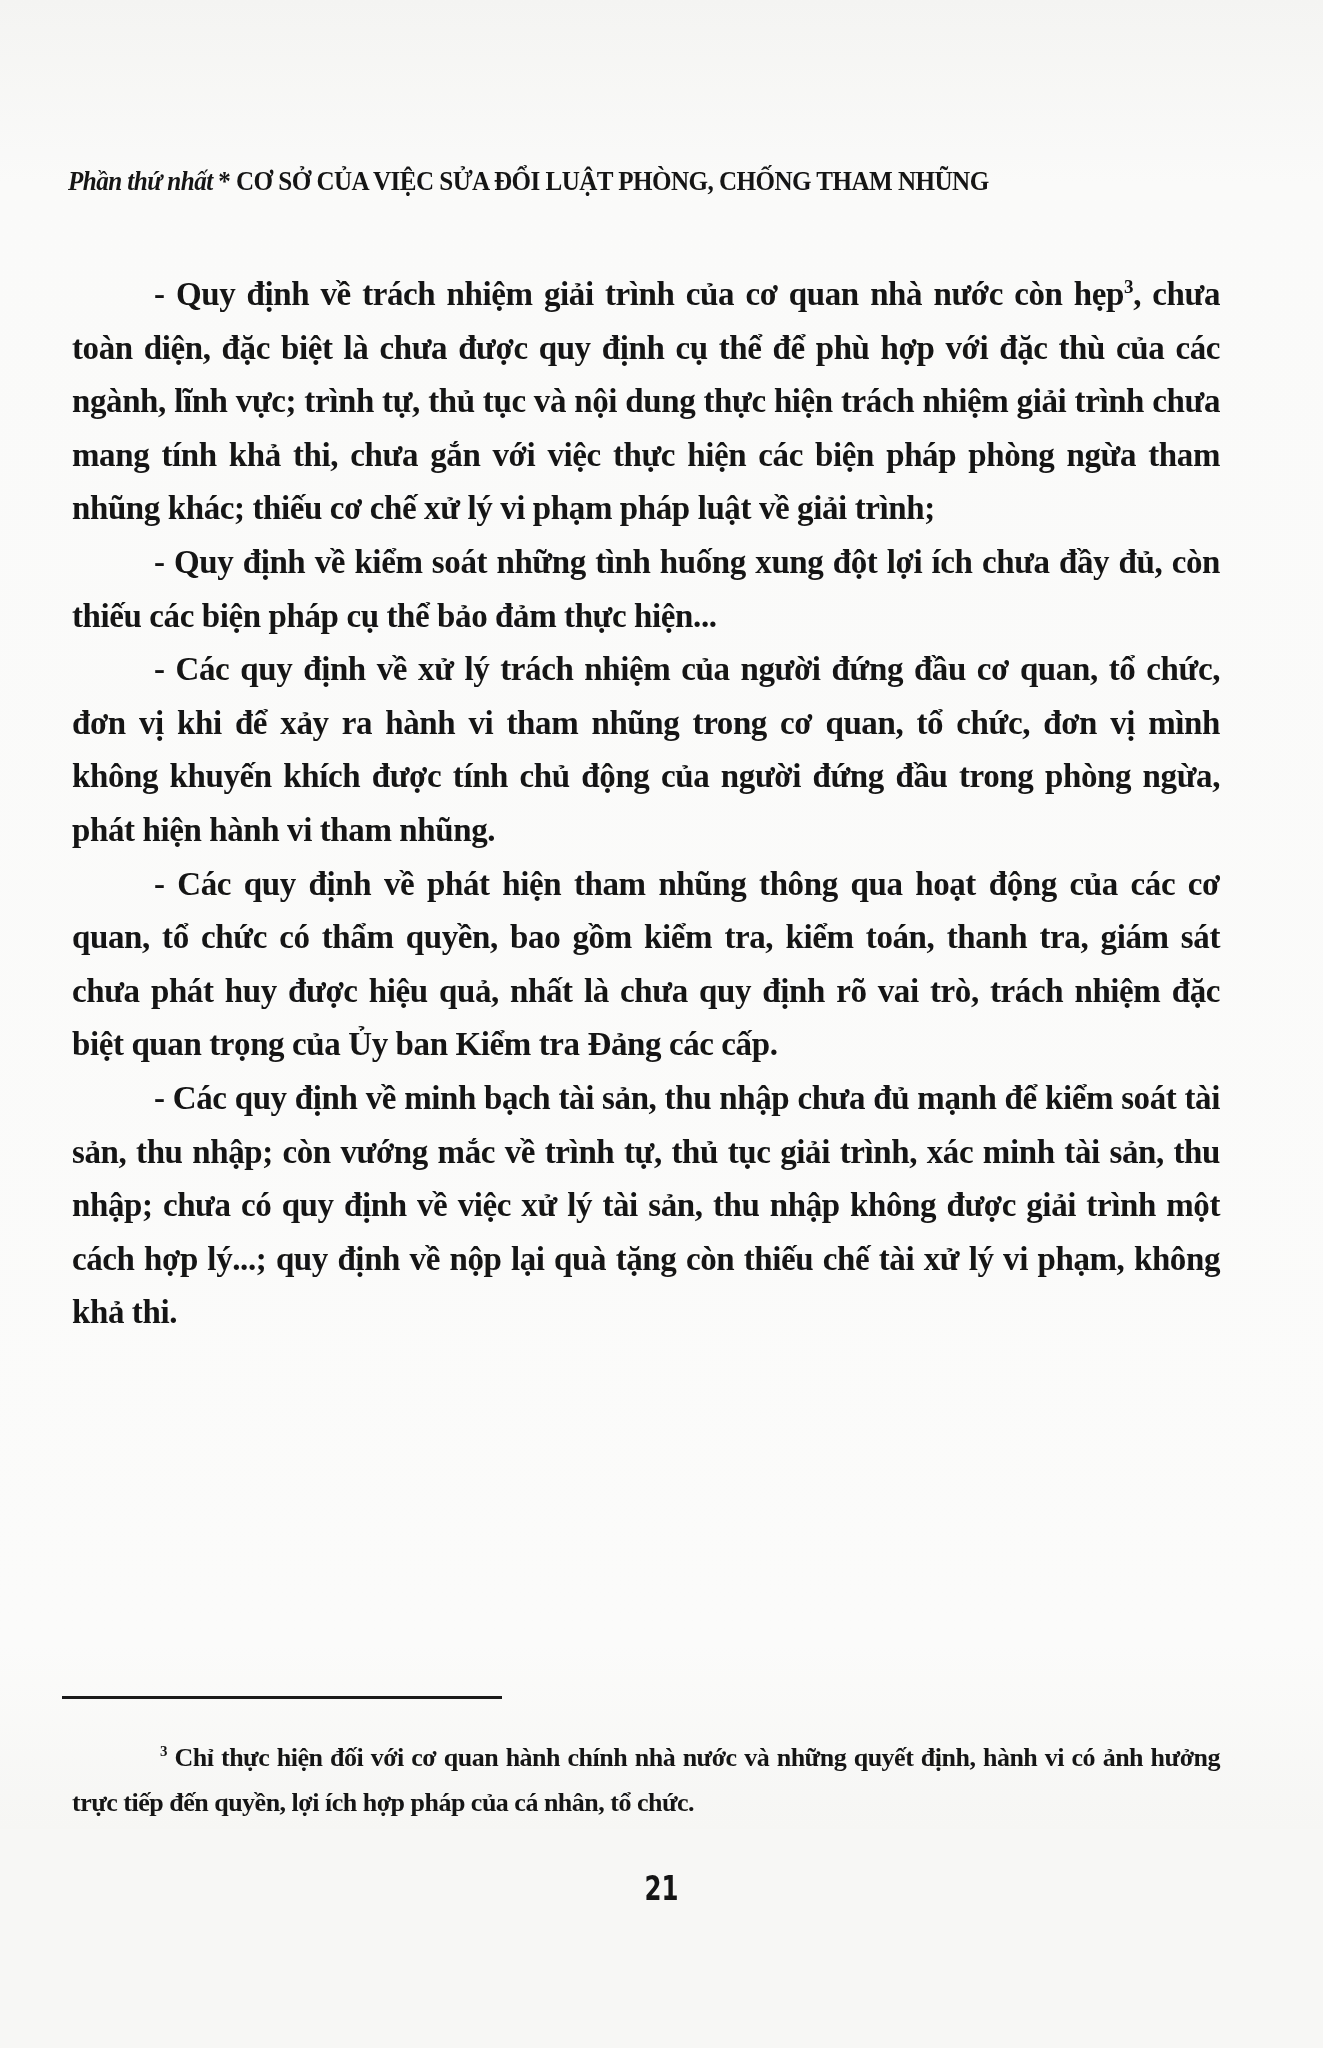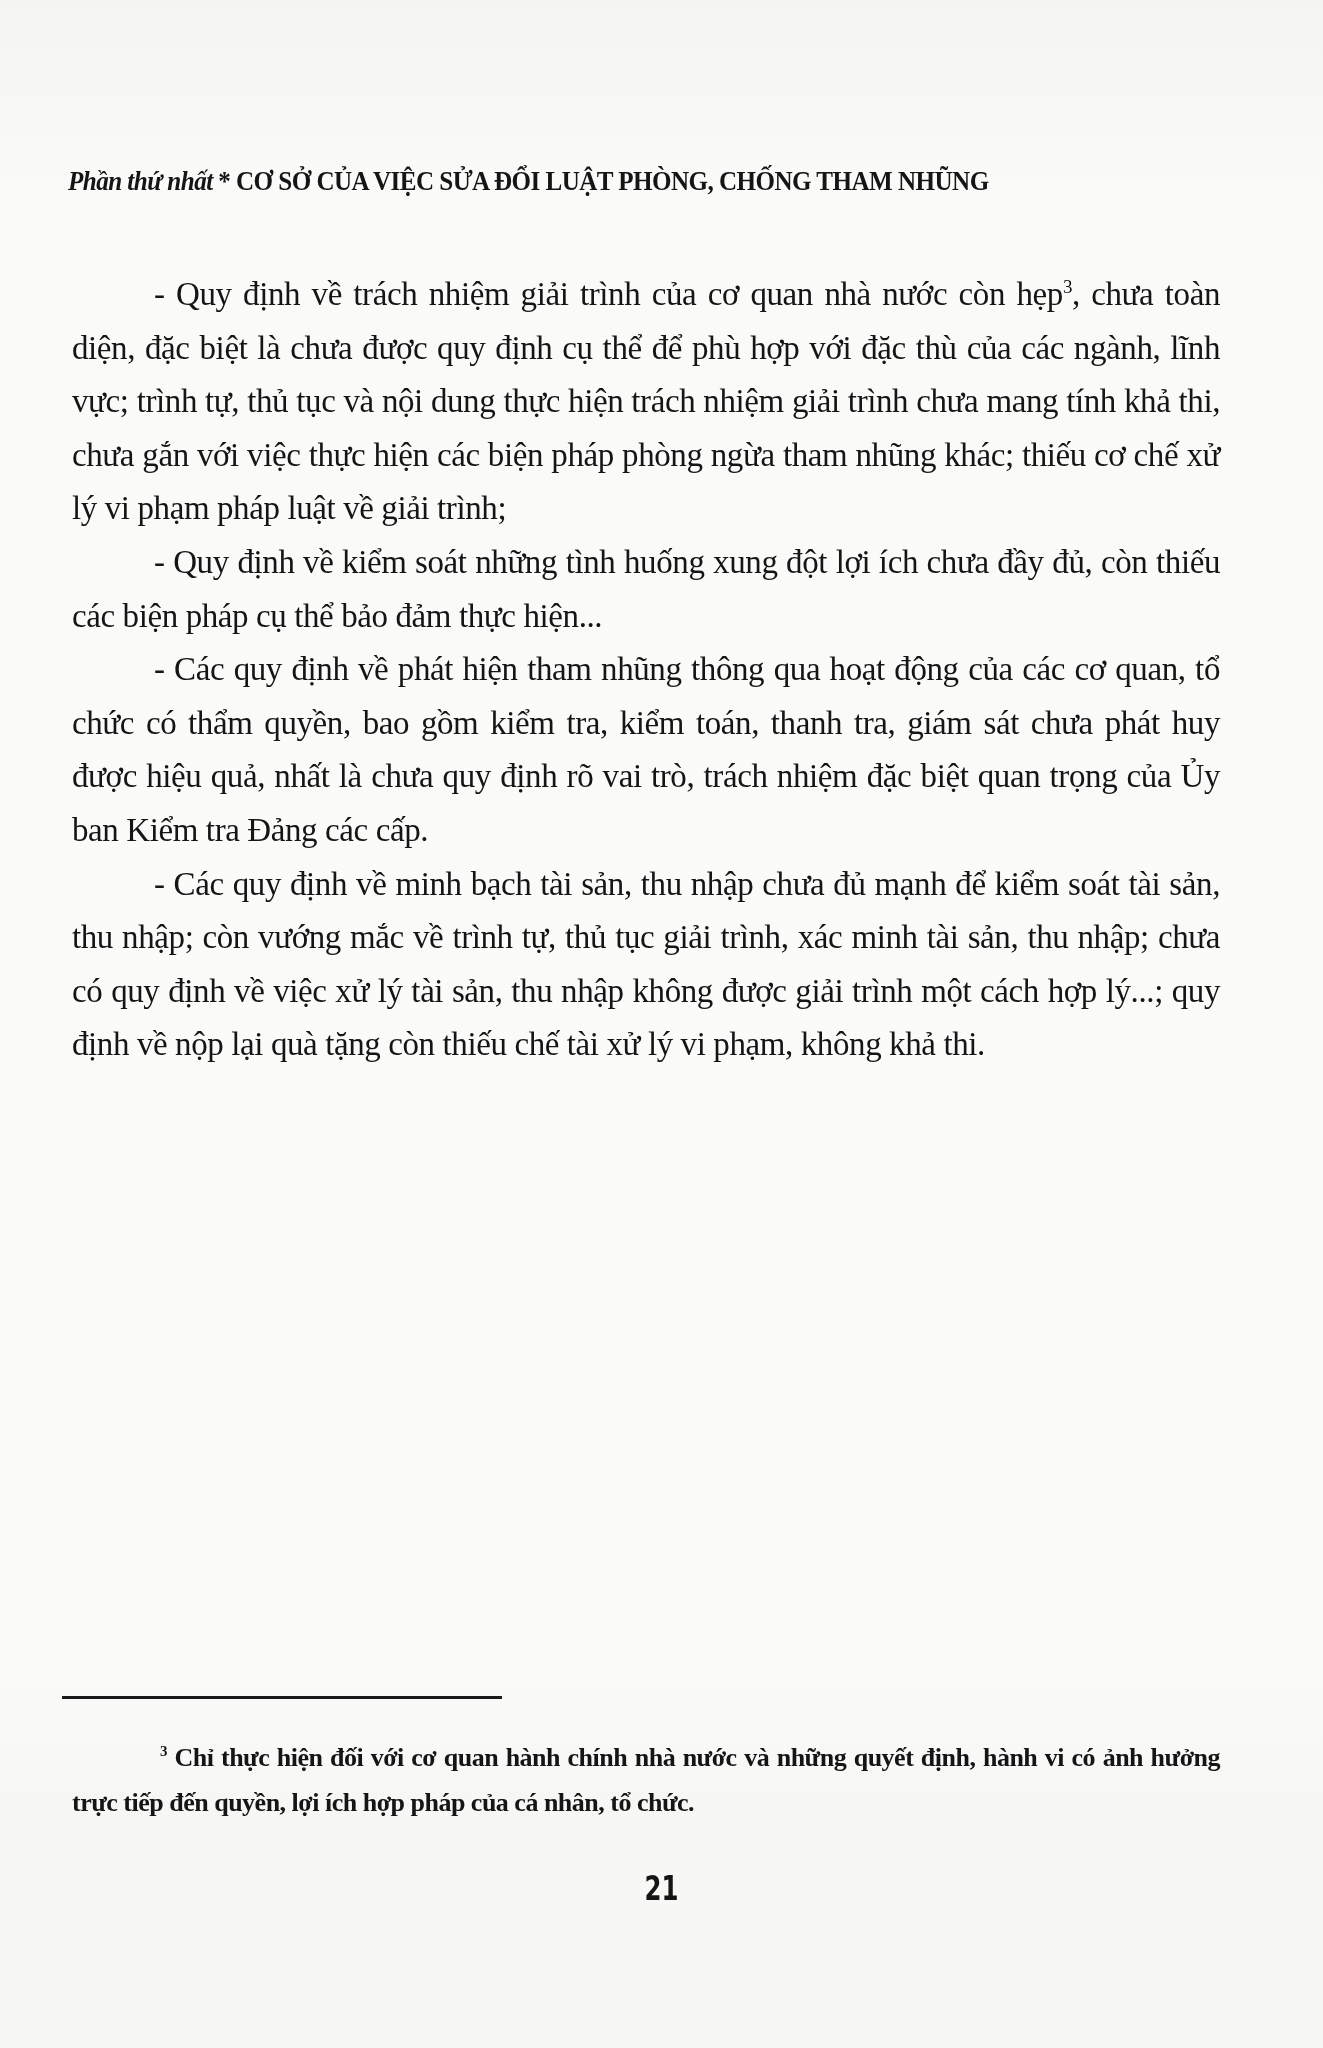--- a/index.html
+++ b/index.html
@@ -46,20 +46,21 @@
       line-height: 53.6px;
       text-align: justify;
       letter-spacing: -0.4px;
     }
     .body-text p {
       margin: 0;
       text-indent: 0;
     }
     .body-text p.indent {
       text-indent: 82px;
+      font-weight: bold;
     }
     sup.fn {
       font-size: 19px;
       vertical-align: super;
       line-height: 0;
     }
     .footnote-rule {
       position: absolute;
       left: 62px;
       top: 1696px;
@@ -105,20 +106,21 @@
 
 <div class="page">
 
   <div class="running-head">
     <span class="part">Phần thứ nhất</span><span> * </span><span>CƠ SỞ CỦA VIỆC SỬA ĐỔI LUẬT PHÒNG, CHỐNG THAM NHŨNG</span>
   </div>
 
   <div class="body-text">
     <p class="indent"><span>- Quy định về trách nhiệm giải trình của cơ quan nhà nước còn hẹp</span><sup class="fn">3</sup><span>, chưa toàn diện, đặc biệt là chưa được quy định cụ thể để phù hợp với đặc thù của các ngành, lĩnh vực; trình tự, thủ tục và nội dung thực hiện trách nhiệm giải trình chưa mang tính khả thi, chưa gắn với việc thực hiện các biện pháp phòng ngừa tham nhũng khác; thiếu cơ chế xử lý vi phạm pháp luật về giải trình;</span></p>
     <p class="indent">- Quy định về kiểm soát những tình huống xung đột lợi ích chưa đầy đủ, còn thiếu các biện pháp cụ thể bảo đảm thực hiện...</p>
+    <p class="indent">- Các quy định về xử lý trách nhiệm của người đứng đầu cơ quan, tổ chức, đơn vị khi để xảy ra hành vi tham nhũng trong cơ quan, tổ chức, đơn vị mình không khuyến khích được tính chủ động của người đứng đầu trong phòng ngừa, phát hiện hành vi tham nhũng.</p>
     <p class="indent">- Các quy định về phát hiện tham nhũng thông qua hoạt động của các cơ quan, tổ chức có thẩm quyền, bao gồm kiểm tra, kiểm toán, thanh tra, giám sát chưa phát huy được hiệu quả, nhất là chưa quy định rõ vai trò, trách nhiệm đặc biệt quan trọng của Ủy ban Kiểm tra Đảng các cấp.</p>
     <p class="indent">- Các quy định về minh bạch tài sản, thu nhập chưa đủ mạnh để kiểm soát tài sản, thu nhập; còn vướng mắc về trình tự, thủ tục giải trình, xác minh tài sản, thu nhập; chưa có quy định về việc xử lý tài sản, thu nhập không được giải trình một cách hợp lý...; quy định về nộp lại quà tặng còn thiếu chế tài xử lý vi phạm, không khả thi.</p>
   </div>
 
   <div class="footnote-rule"></div>
 
   <div class="footnote">
     <p><sup>3</sup><span> Chỉ thực hiện đối với cơ quan hành chính nhà nước và những quyết định, hành vi có ảnh hưởng trực tiếp đến quyền, lợi ích hợp pháp của cá nhân, tổ chức.</span></p>
   </div>
 

